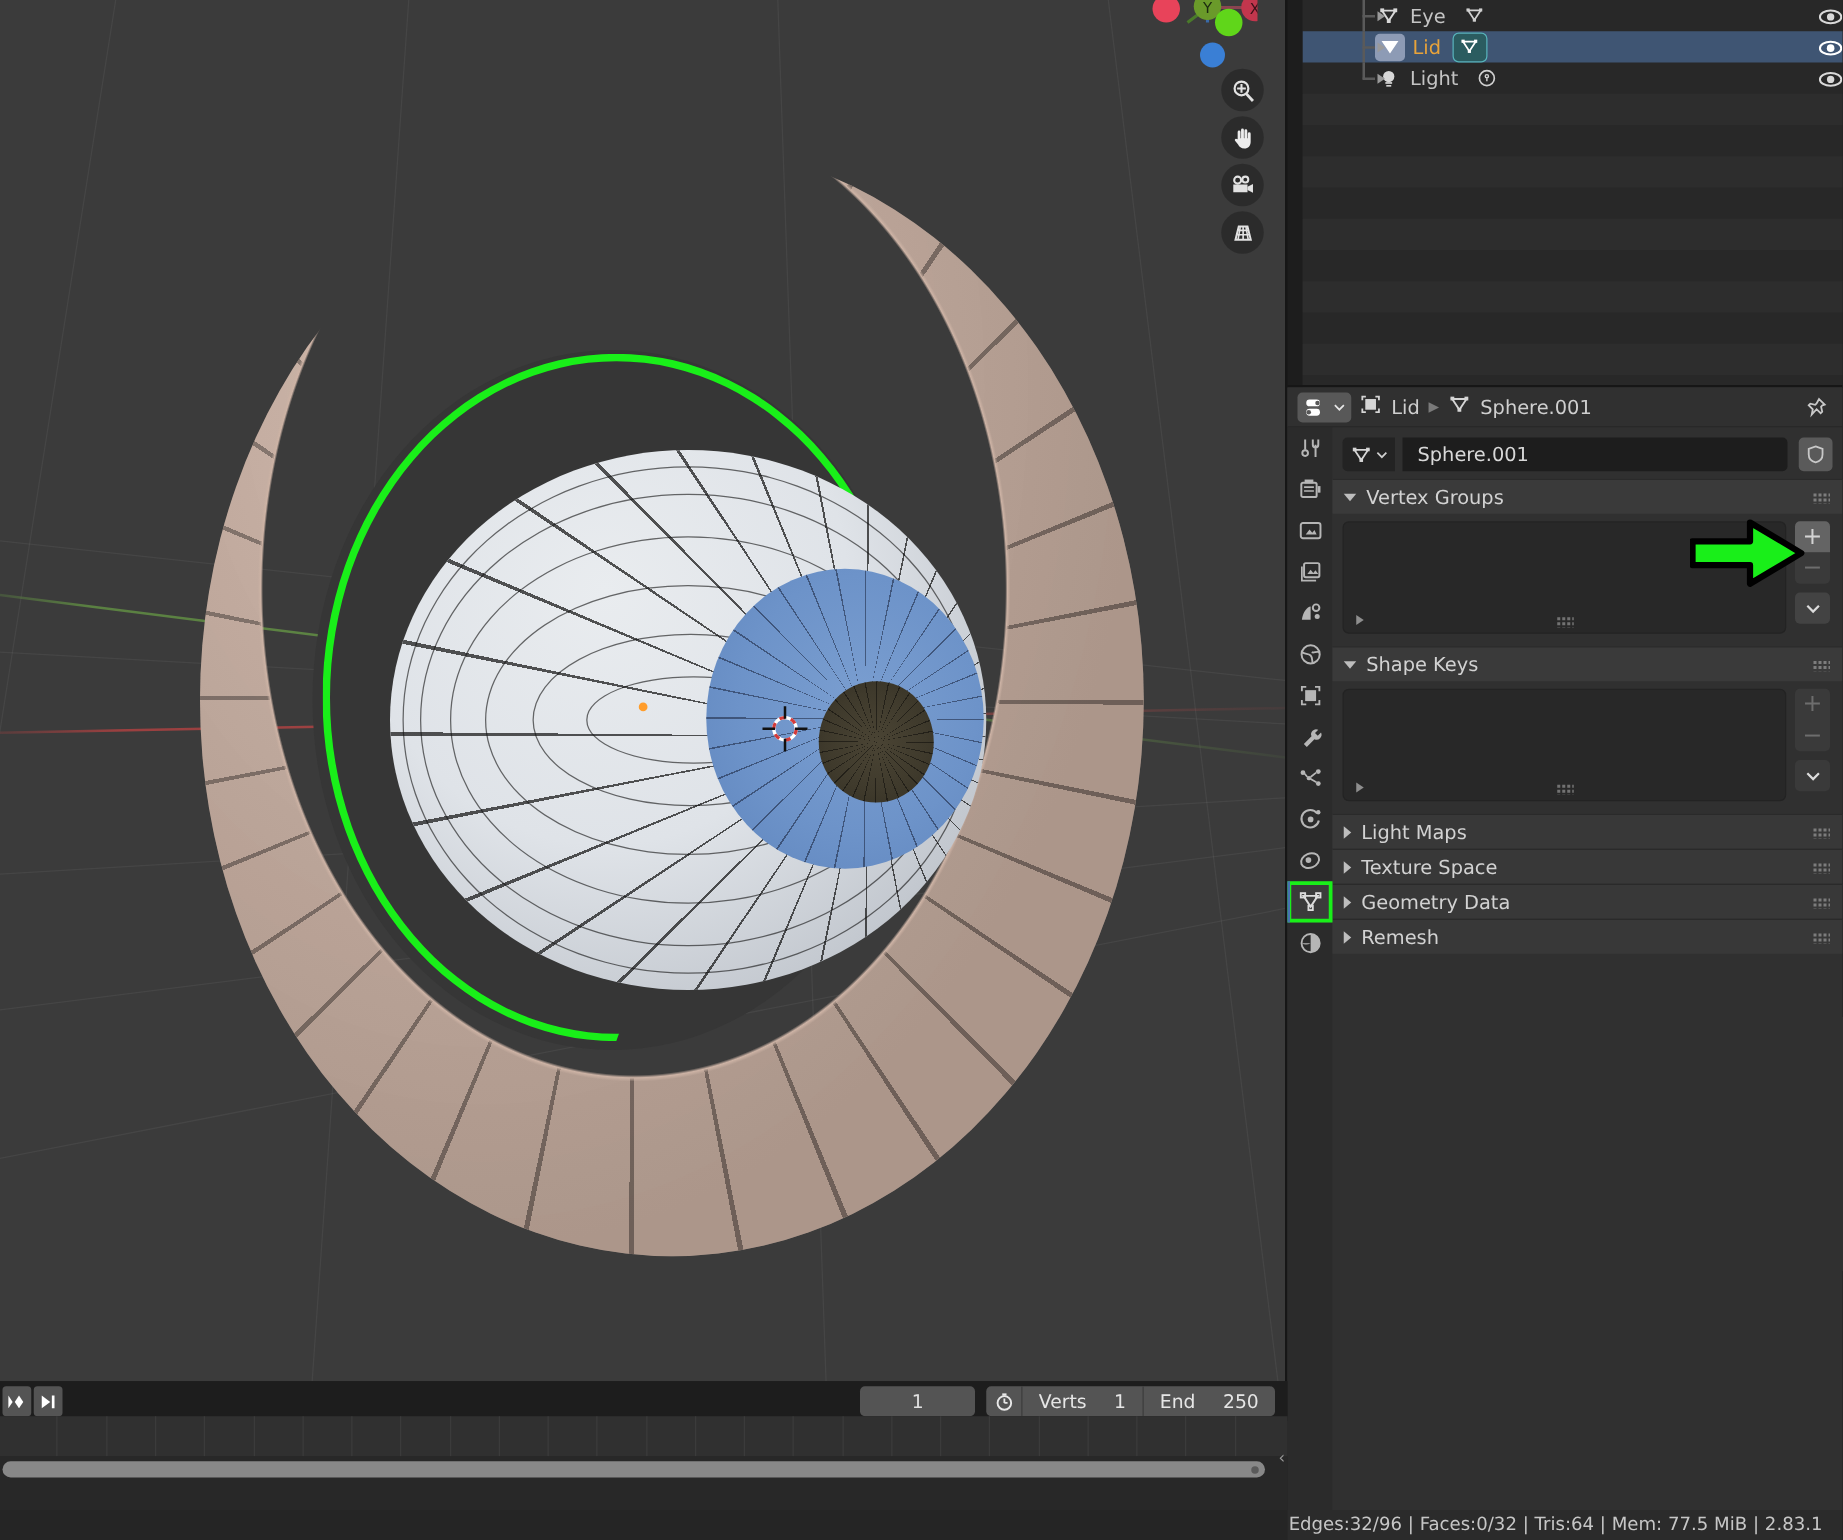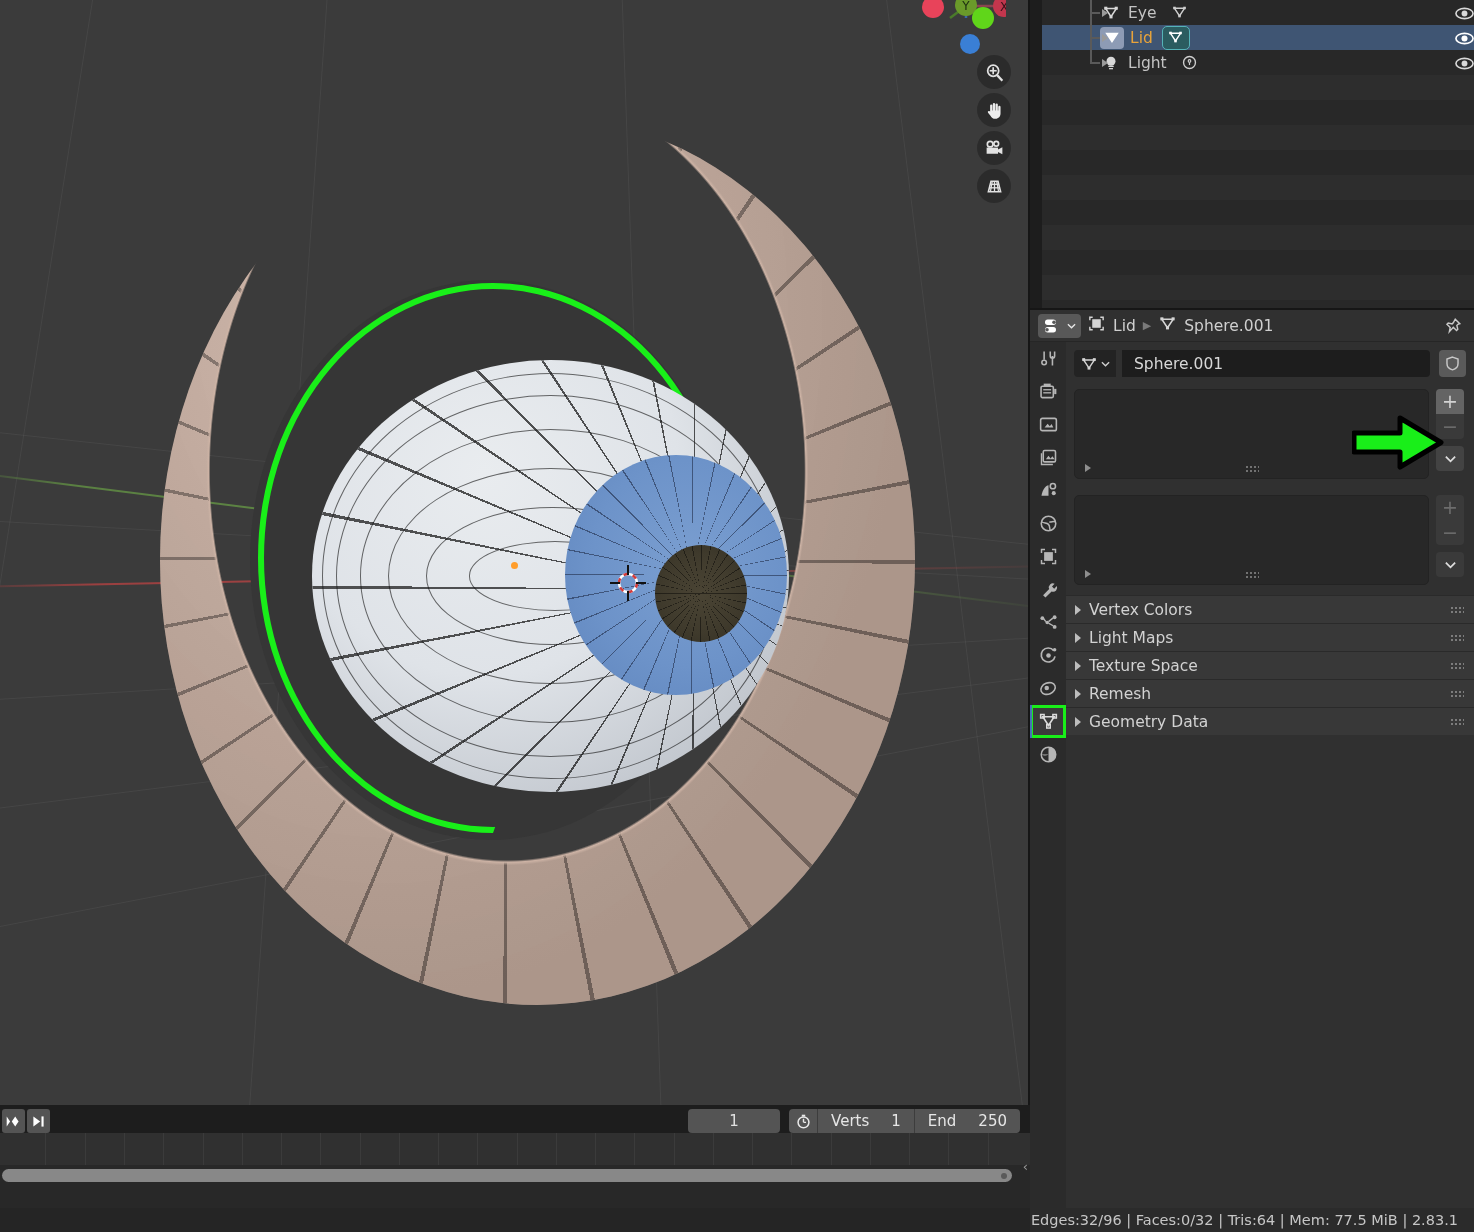--- a/index.html
+++ b/index.html
@@ -620,79 +620,84 @@
             </svg>
         </div>
         <div class="name-field">Sphere.001</div>
         <div class="shield-btn">
           <svg viewBox="0 0 20 20" width="17" height="17">
               <path d="M10 2.5l6.5 2.3v5.3c0 4-3 6.6-6.5 7.4-3.5-.8-6.5-3.4-6.5-7.4V4.8z" fill="none" stroke="#c8c8c8" stroke-width="1.7"></path>
             </svg>
         </div>
       </div>
 
+      <div class="panel-head">
+        <span class="tri-d"></span>
+        <span>Vertex Groups</span>
+        <span class="grip"></span>
+      </div>
       <div class="list-block">
         <div class="uilist">
           <div class="uilist-foot">
             <span class="uilist-tri"></span>
             <span class="uilist-grip"></span>
           </div>
         </div>
         <div class="listbtns">
           <div class="lb top hot">+</div>
           <div class="lb bot dim">−</div>
           <div class="lb-chev bright">
             <svg viewBox="0 0 14 14" width="13" height="13">
                 <path d="M2 5L7 10 12 5" fill="none" stroke="#dcdcdc" stroke-width="1.9"></path>
               </svg>
           </div>
         </div>
       </div>
 
+      <div class="panel-head">
+        <span class="tri-d"></span>
+        <span>Shape Keys</span>
+        <span class="grip"></span>
+      </div>
       <div class="list-block">
         <div class="uilist">
           <div class="uilist-foot">
             <span class="uilist-tri"></span>
             <span class="uilist-grip"></span>
           </div>
         </div>
         <div class="listbtns">
           <div class="lb top dim">+</div>
           <div class="lb bot dim">−</div>
           <div class="lb-chev">
             <svg viewBox="0 0 14 14" width="13" height="13">
                 <path d="M2 5L7 10 12 5" fill="none" stroke="#dcdcdc" stroke-width="1.9"></path>
               </svg>
           </div>
         </div>
       </div>
 
       <div class="panel-head closed">
         <span class="tri-r"></span>
-        <span>Vertex Colors</span>
-        <span class="grip"></span>
-      </div>
-      <div class="panel-head closed">
-        <span class="tri-r"></span>
         <span>Light Maps</span>
         <span class="grip"></span>
       </div>
       <div class="panel-head closed">
         <span class="tri-r"></span>
         <span>Texture Space</span>
         <span class="grip"></span>
       </div>
       <div class="panel-head closed">
         <span class="tri-r"></span>
-        <span>Remesh</span>
+        <span>Geometry Data</span>
         <span class="grip"></span>
       </div>
       <div class="panel-head closed">
         <span class="tri-r"></span>
-        <span>Geometry Data</span>
+        <span>Remesh</span>
         <span class="grip"></span>
       </div>
 
     </div>
   </div>
 
   <div class="green-arrow">
     <svg viewBox="0 0 92 55">
       <path d="M2 18 L48 18 L48 3 L89 27.5 L48 52 L48 37 L2 37 Z" fill="#19ef19" stroke="#000000" stroke-width="5" stroke-linejoin="round"></path>
     </svg>

